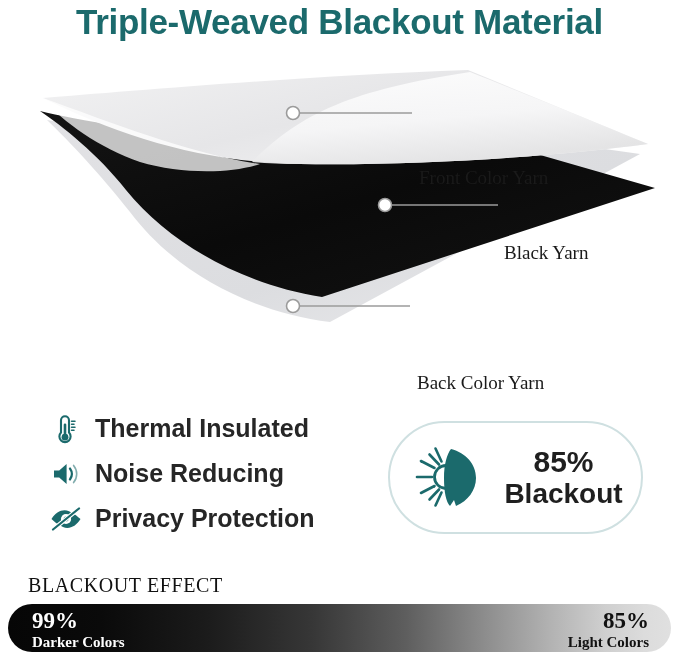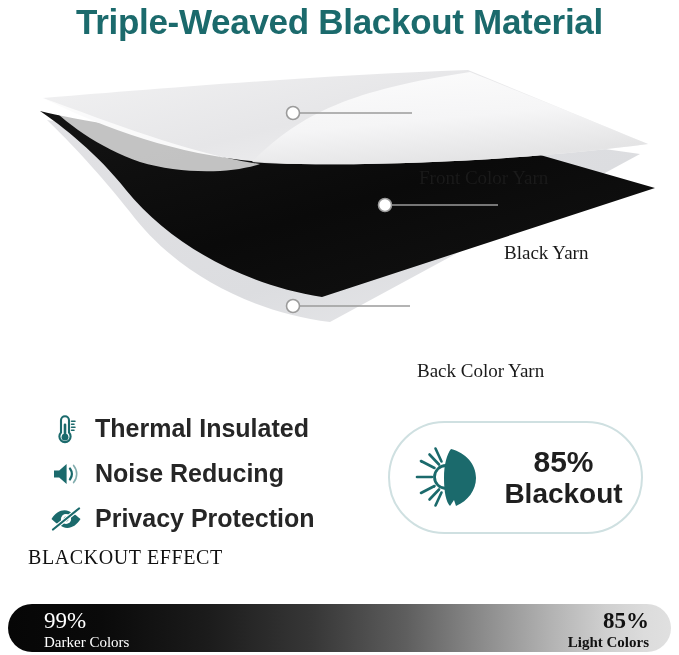--- a/index.html
+++ b/index.html
@@ -31,21 +31,21 @@
   .lead-label{
     position:absolute;
     font-family:"Liberation Serif",serif;
     font-size:19px;
     color:#1a1a1a;
     white-space:nowrap;
     line-height:1.15;
   }
   #label-front{left:419px;top:105px;}
   #label-black{left:504px;top:180px;}
-  #label-back{left:417px;top:298px;}
+  #label-back{left:417px;top:310px;}
   .lead-label .l2{display:block;text-align:center;}
 
   
   .features{position:absolute;left:45px;top:406px;width:330px;}
   .feature{
     display:flex;align-items:center;
     height:45px;
   }
   .feature .ficon{
     width:42px;height:38px;
@@ -82,39 +82,39 @@
     font-weight:bold;
     color:#1f1f1f;
     line-height:1.08;
     margin-right:6px;
   }
   .badge .bpct{font-size:30px;display:block;}
   .badge .bword{font-size:28px;display:block;}
 
   
   .effect-title{
-    position:absolute;left:28px;top:546px;
+    position:absolute;left:28px;top:574px;
     font-family:"Liberation Serif",serif;
     font-size:20px;
     letter-spacing:0.6px;
     color:#111111;
     white-space:nowrap;
   }
   .bar{
     position:absolute;left:8px;top:604px;
     width:663px;height:48px;
     border-radius:24px;
     background:linear-gradient(to right,#060606 0%,#0a0a0a 14%,#1b1b1b 30%,#373737 46%,#5e5e5e 60%,#8d8d8d 72%,#b3b3b3 82%,#cfcfcf 90%,#dcdcdc 96%,#e0e0e0 100%);
     overflow:hidden;
   }
   .bar-left{
-    position:absolute;left:36px;top:5px;
+    position:absolute;left:24px;top:5px;
     color:#ffffff;
     font-family:"Liberation Serif",serif;
-    font-weight:normal;
+    font-weight:bold;
     line-height:1.08;
   }
   .bar-left .p{font-size:23px;display:block;}
   .bar-left .s{font-size:15px;display:block;}
   .bar-right{
     position:absolute;right:22px;top:5px;
     color:#111111;
     font-family:"Liberation Serif",serif;
     font-weight:bold;
     line-height:1.08;

